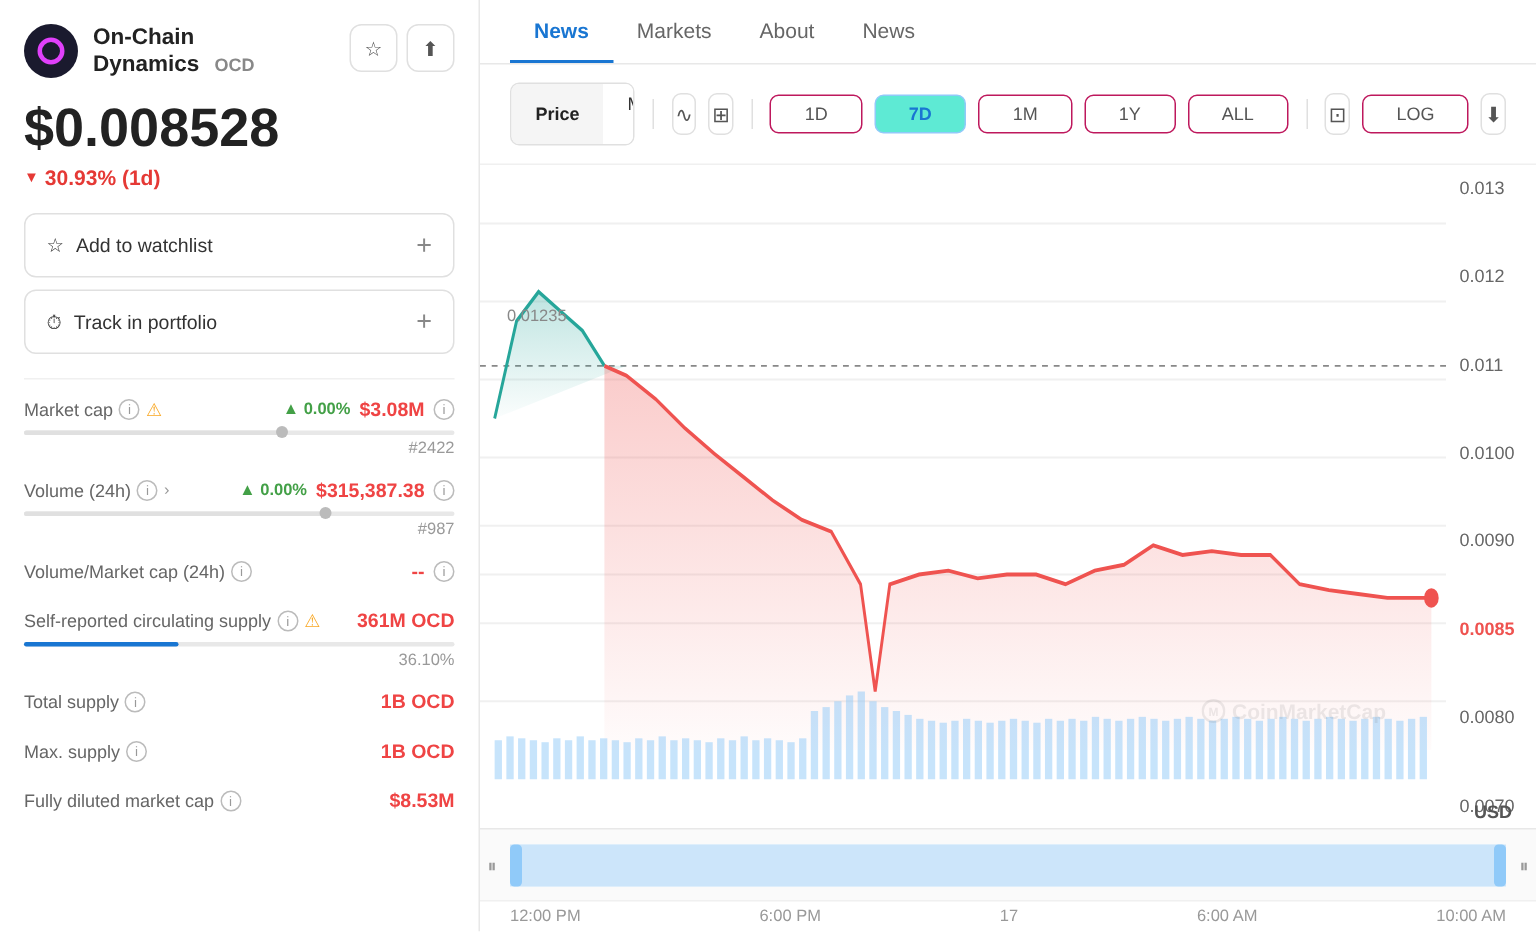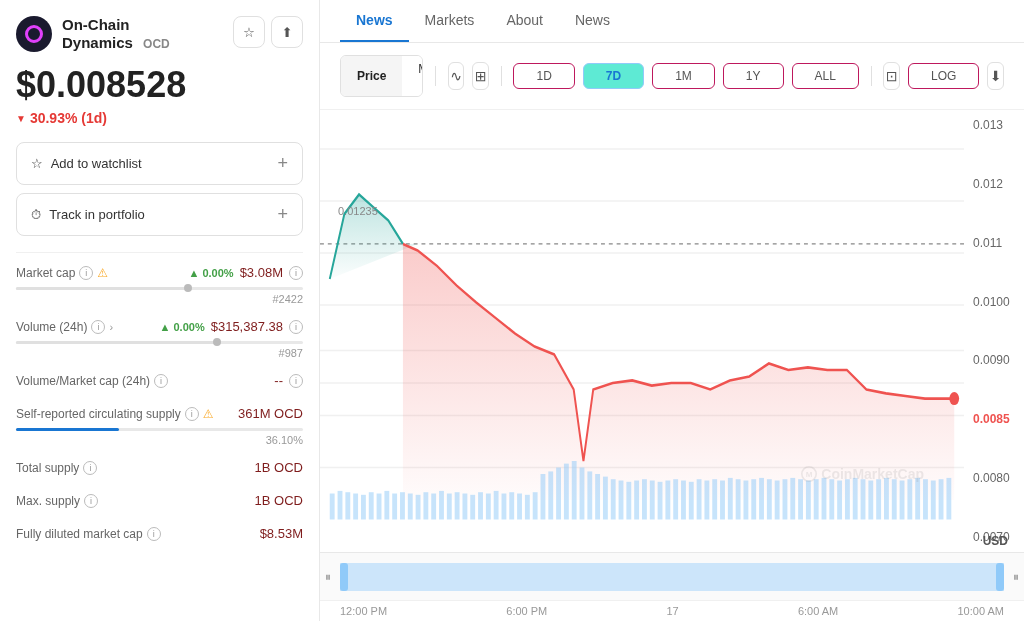--- a/index.html
+++ b/index.html
@@ -25,21 +25,21 @@
     .action-buttons { display: flex; flex-direction: column; gap: 8px; margin: 16px 0; }
     .action-btn { display: flex; align-items: center; justify-content: space-between; padding: 10px 14px; border: 1px solid #e0e0e0; border-radius: 8px; background: #fff; cursor: pointer; color: #333; font-size: 13px; }
     .action-btn-left { display: flex; align-items: center; gap: 8px; }
     .plus-btn { color: #888; font-size: 18px; }
 
     .stats-section { border-top: 1px solid #f0f0f0; padding-top: 12px; }
     .stat-row { display: flex; flex-direction: column; margin-bottom: 14px; }
     .stat-label-row { display: flex; align-items: center; justify-content: space-between; margin-bottom: 4px; }
     .stat-label { font-size: 12px; color: #666; display: flex; align-items: center; gap: 4px; }
     .stat-value-row { display: flex; align-items: center; justify-content: flex-end; gap: 6px; }
-    .stat-value { font-size: 13px; font-weight: 400; color: #7f1d1d; }
+    .stat-value { font-size: 13px; font-weight: 700; color: #ef4444; }
     .stat-change { color: #43a047; font-size: 11px; font-weight: 600; }
     .stat-bar { height: 3px; background: #e8e8e8; border-radius: 2px; margin: 3px 0; position: relative; }
     .stat-bar-fill { height: 100%; background: #e0e0e0; border-radius: 2px; }
     .stat-bar-indicator { position: absolute; top: -3px; width: 8px; height: 8px; background: #bbb; border-radius: 50%; transform: translateX(-50%); }
     .info-icon { width: 14px; height: 14px; border-radius: 50%; border: 1px solid #bbb; display: inline-flex; align-items: center; justify-content: center; font-size: 9px; color: #999; cursor: pointer; }
     .warning-icon { color: #f9a825; font-size: 12px; }
     .arrow-icon { color: #999; font-size: 11px; cursor: pointer; }
     .stat-pct { font-size: 11px; color: #999; text-align: right; }
 
     

